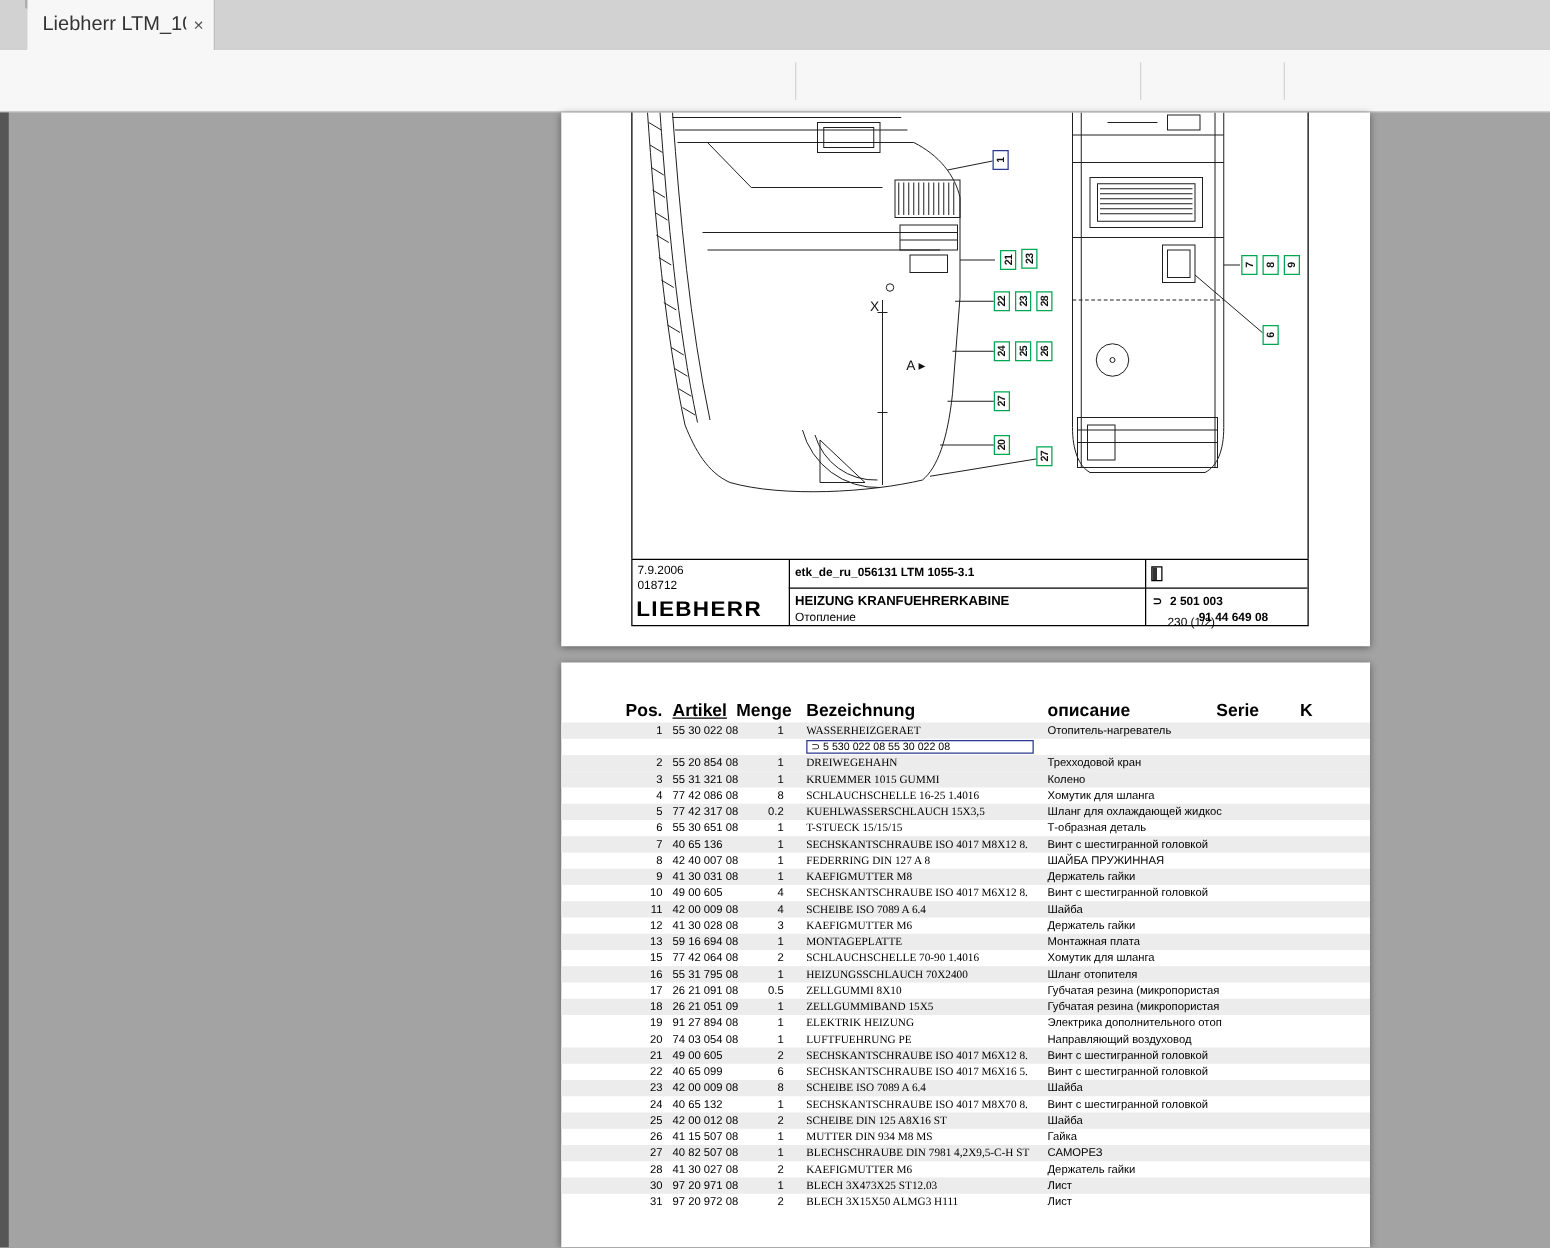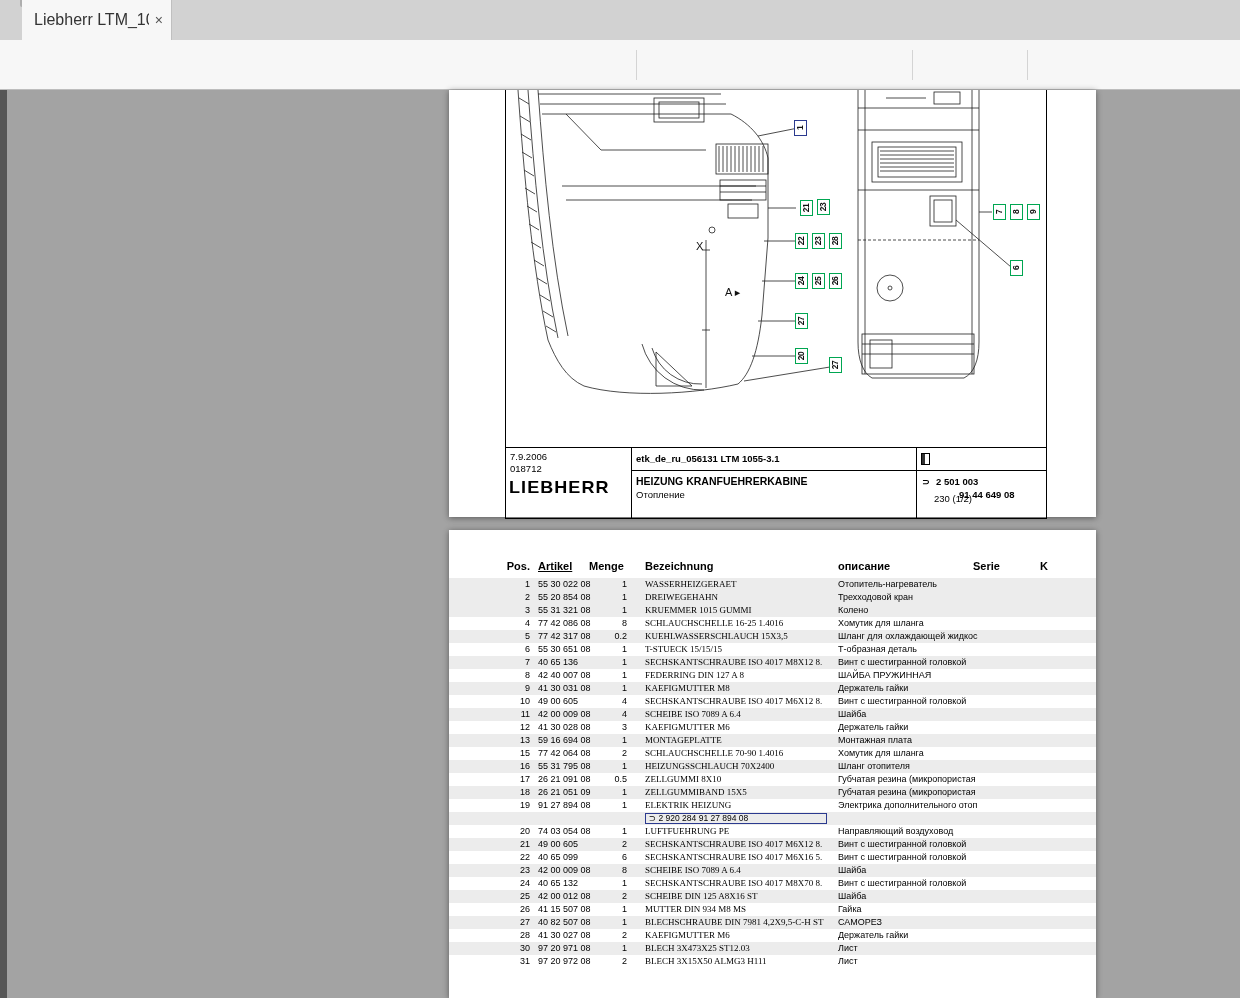--- a/index.html
+++ b/index.html
@@ -42,40 +42,40 @@
          border-left:1px solid #000;border-right:1px solid #000;}
   .diagram{position:absolute;left:0;top:0;width:542px;height:357px;}
   .diagram path,.diagram rect,.diagram circle{stroke:#1f1f1f;stroke-width:.8;fill:none;}
   
   .callout{position:absolute;width:13px;height:16px;background:#fff;border:1px solid #00a651;
            display:flex;align-items:center;justify-content:center;z-index:3;box-sizing:border-box;}
   .callout.navy{border-color:#2b3a8f;}
   .callout span{transform:rotate(-90deg);font-size:8.5px;font-weight:bold;letter-spacing:-0.5px;color:#111;}
   .anno{position:absolute;font-size:11px;color:#111;z-index:3;}
   
-  .tblock{position:absolute;left:56px;top:357px;width:542px;height:72px;border:1px solid #000;
+  .tblock{position:absolute;left:56px;top:357px;width:542px;height:54px;border:1px solid #000;
           box-sizing:border-box;font-size:9.5px;color:#000;}
   .tb-v1,.tb-v2{position:absolute;top:0;bottom:0;width:1px;background:#000;}
   .tb-v1{left:125px;}.tb-v2{left:410px;}
   .tb-h1{position:absolute;left:125px;right:0;top:22px;height:1px;background:#000;}
   .tb-date{position:absolute;left:4px;top:3px;}
   .tb-num{position:absolute;left:4px;top:15px;}
   .tb-logo{position:absolute;left:3px;top:30px;font-size:17px;font-weight:900;letter-spacing:1px;
            transform:scaleX(1.06);transform-origin:left;color:#000;}
   .tb-ref{position:absolute;left:130px;top:5px;font-weight:bold;}
   .tb-de{position:absolute;left:130px;top:27px;font-weight:bold;font-size:10.5px;}
   .tb-ru{position:absolute;left:130px;top:41px;}
   .tb-sheeticon{position:absolute;left:415px;top:5px;width:7px;height:10px;border:1px solid #000;
                 background:linear-gradient(90deg,#333 50%,#fff 50%);}
   .tb-sheet{position:absolute;left:428px;top:5px;margin-top:40px;}
   .tb-sup{position:absolute;left:416px;top:28px;font-weight:bold;}
   .tb-pref{position:absolute;left:430px;top:28px;font-weight:bold;}
   .tb-pnum{position:absolute;left:453px;top:41px;font-weight:bold;}
   
-  .pt-head span{position:absolute;top:30px;font-size:11px;font-weight:bold;white-space:nowrap;}
+  .pt-head span{position:absolute;top:30px;font-size:14px;font-weight:bold;white-space:nowrap;}
   .h-pos{left:50px;width:31px;text-align:right;}
   .h-art{left:89px;text-decoration:underline;}
   .h-menge{left:140px;width:38px;}
   .h-bez{left:196px;text-align:center;}
   .h-op{left:389px;}
   .h-serie{left:524px;}
   .h-k{left:591px;}
   .rows{position:absolute;left:0;top:48px;width:647px;}
   .trow{position:relative;height:13px;line-height:13px;font-size:9px;width:647px;}
   .trow.shaded{background:#ececec;}
@@ -330,20 +330,23 @@
       <span class="h-k">K</span>
     </div>
     <div class="rows">
         <div class="trow shaded">
           <span class="c-pos">1</span>
           <span class="c-art">55 30 022 08</span>
           <span class="c-menge">1</span>
           <span class="c-bez">WASSERHEIZGERAET</span>
           <span class="c-op">Отопитель-нагреватель</span>
         </div>
+        <div class="trow">
+          <span class="subbox">⊃ 5 530 022 08      55 30 022 08</span>
+        </div>
         <div class="trow shaded">
           <span class="c-pos">2</span>
           <span class="c-art">55 20 854 08</span>
           <span class="c-menge">1</span>
           <span class="c-bez">DREIWEGEHAHN</span>
           <span class="c-op">Трехходовой кран</span>
         </div>
         <div class="trow shaded">
           <span class="c-pos">3</span>
           <span class="c-art">55 31 321 08</span>
@@ -449,23 +452,20 @@
           <span class="c-bez">ZELLGUMMIBAND 15X5</span>
           <span class="c-op">Губчатая резина (микропористая</span>
         </div>
         <div class="trow">
           <span class="c-pos">19</span>
           <span class="c-art">91 27 894 08</span>
           <span class="c-menge">1</span>
           <span class="c-bez">ELEKTRIK HEIZUNG</span>
           <span class="c-op">Электрика дополнительного отоп</span>
         </div>
-        <div class="trow shaded">
-          <span class="subbox">⊃ 2 920 284        91 27 894 08</span>
-        </div>
         <div class="trow">
           <span class="c-pos">20</span>
           <span class="c-art">74 03 054 08</span>
           <span class="c-menge">1</span>
           <span class="c-bez">LUFTFUEHRUNG PE</span>
           <span class="c-op">Направляющий воздуховод</span>
         </div>
         <div class="trow shaded">
           <span class="c-pos">21</span>
           <span class="c-art">49 00 605</span>

